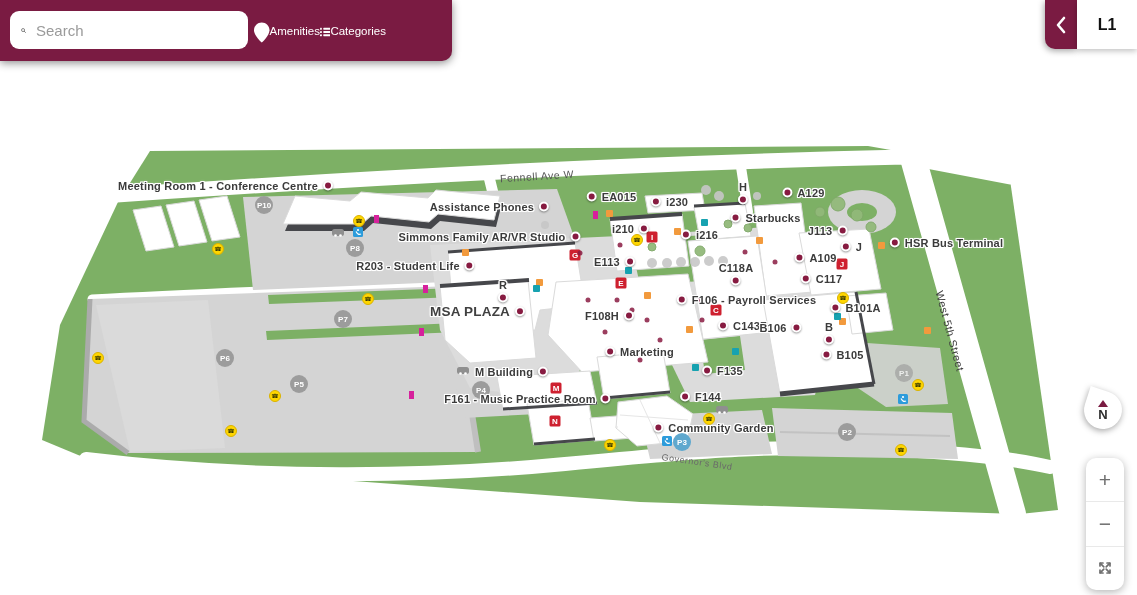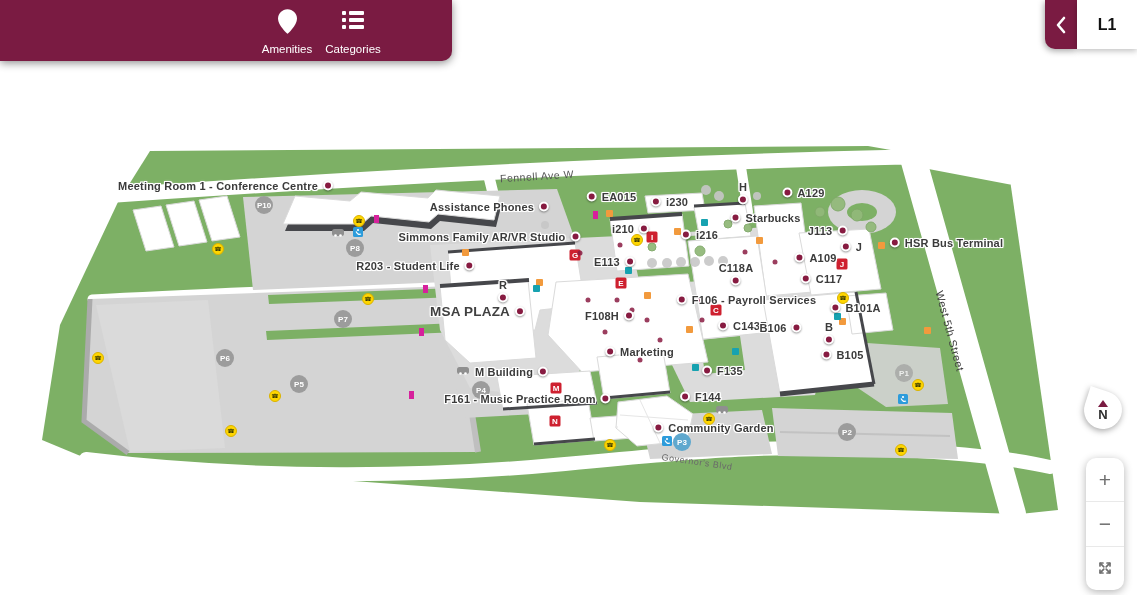--- a/index.html
+++ b/index.html
@@ -23,21 +23,21 @@
        font-size:10px;color:#5a5a5a;letter-spacing:.5px;}
 
   
   .topbar{position:absolute;left:0;top:0;width:452px;height:61px;background:#7A1B42;z-index:5;
        border-radius:0 0 10px 0;box-shadow:0 2px 8px rgba(0,0,0,.45);}
   .search{position:absolute;left:10px;top:11px;width:238px;height:38px;background:#fff;
        border-radius:9px;display:flex;align-items:center;padding:0 11px;box-sizing:border-box;gap:8px;}
   .search input{border:none;outline:none;flex:1;font-size:15px;color:#333;background:transparent;
        font-family:"Liberation Sans",sans-serif;}
   .search input::placeholder{color:#9a9a9a;}
-  .tool{position:absolute;top:9px;width:66px;height:46px;display:flex;flex-direction:column;
+  .tool{position:absolute;top:9px;width:66px;height:46px;display:flex;flex-direction:row;
        align-items:center;justify-content:space-between;color:#fff;cursor:pointer;}
   .tool .tlabel{font-size:11.5px;line-height:1;}
   .t1{left:254px}.t2{left:320px}.t3{left:385px}
 
   
   .level-wrap{position:absolute;top:0;right:0;height:49px;display:flex;z-index:5;margin-left:32px;}
   .level-collapse{width:32px;height:49px;background:#7A1B42;border-radius:0 0 0 10px;
        display:flex;align-items:center;justify-content:center;box-shadow:-1px 2px 6px rgba(0,0,0,.35);cursor:pointer;}
   .level-panel{width:60px;height:49px;background:#fff;display:flex;align-items:center;justify-content:center;
        font-weight:700;font-size:16px;color:#111;box-shadow:0 2px 6px rgba(0,0,0,.25);}
@@ -382,20 +382,27 @@
   <div class="lbl dot-l" style="left:853px;top:308px"><span>B101A</span></div>
   <div class="lbl dot-l" style="left:637px;top:352px"><span>Marketing</span></div>
   <div class="lbl dot-l" style="left:840px;top:355px"><span>B105</span></div>
   <div class="lbl dot-r" style="left:514px;top:372px"><span>M Building</span></div>
   <div class="lbl dot-l" style="left:720px;top:371px"><span>F135</span></div>
   <div class="lbl dot-r" style="left:530px;top:399px"><span>F161 - Music Practice Room</span></div>
   <div class="lbl dot-l" style="left:698px;top:397px"><span>F144</span></div>
   <div class="lbl dot-l" style="left:711px;top:428px"><span>Community Garden</span></div>
 
   <div class="topbar">
+    <div class="search">
+      <svg width="17" height="17" viewBox="0 0 17 17">
+        <circle cx="7" cy="7" r="5.2" fill="none" stroke="#3a3a3a" stroke-width="2"></circle>
+        <line x1="11" y1="11" x2="15.5" y2="15.5" stroke="#3a3a3a" stroke-width="2" stroke-linecap="round"></line>
+      </svg>
+      <input type="text" placeholder="Search" style="">
+    </div>
 
     <div class="tool t1">
       <svg width="19" height="25" viewBox="0 0 20 26">
         <path d="M10,0 C4.5,0 0,4.5 0,10 C0,17 10,26 10,26 C10,26 20,17 20,10 C20,4.5 15.5,0 10,0 Z" fill="#fff"></path>
       </svg>
       <span class="tlabel">Amenities</span>
     </div>
     <div class="tool t2">
       <svg width="22" height="22" viewBox="0 0 22 22">
         <g fill="#fff">

